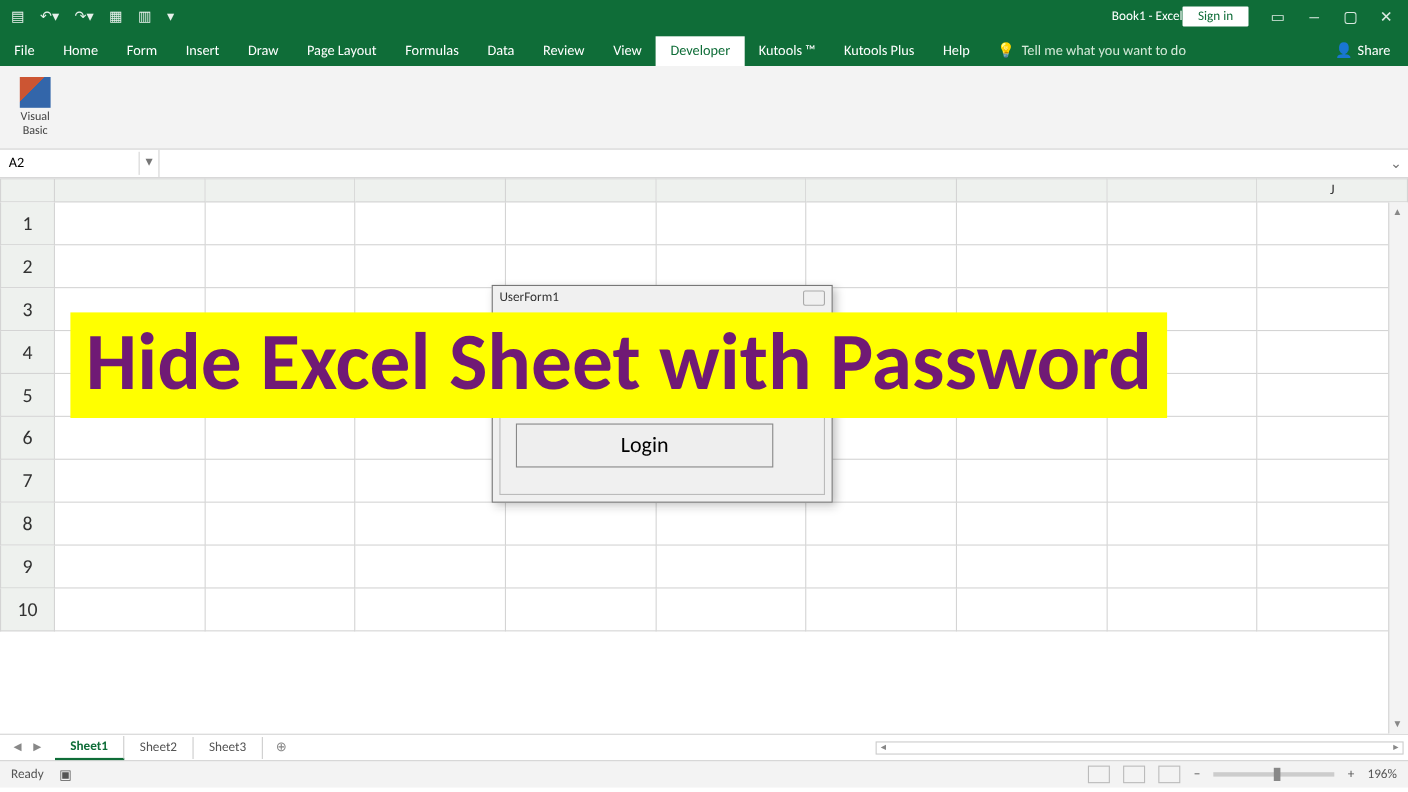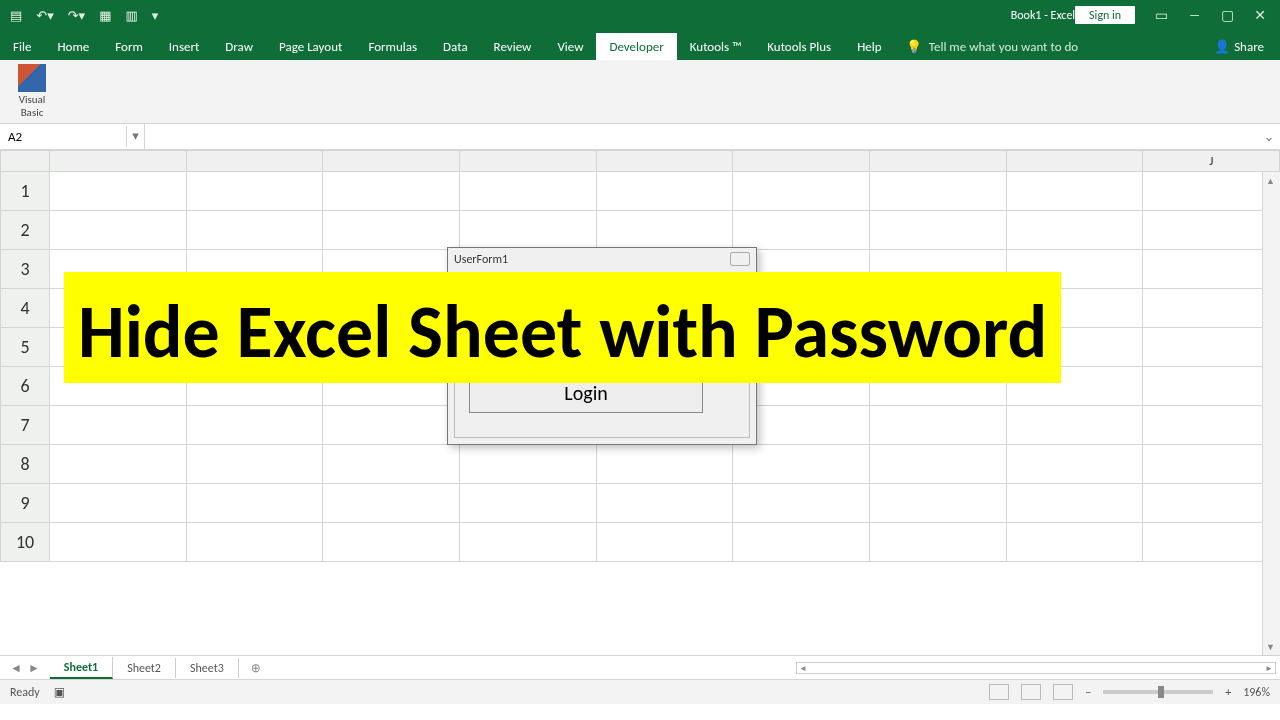--- a/index.html
+++ b/index.html
@@ -15,25 +15,25 @@
 .titlebar .winbtn { font-size:14px; opacity:.85; }
 
 
 .ribbontabs { height: 30px; background: #0f6d38; display: flex; align-items: flex-end; color: #fff; font-size: 13px; }
 .ribbontabs .tab { padding: 6px 13px; cursor:pointer; }
 .ribbontabs .tab.active { background:#fff; color:#0f6d38; }
 .ribbontabs .share { margin-left:auto; padding:6px 16px; display:flex; align-items:center; gap:4px; }
 .ribbontabs .tellme { display:flex; align-items:center; gap:6px; padding:6px 12px; color:#d5ead9; }
 
 
-.ribbon { height: 64px; background:#f3f3f3; border-bottom:1px solid #d4d4d4; display:flex; align-items:center; padding:4px 10px; position:relative; }
+.ribbon { height: 76px; background:#f3f3f3; border-bottom:1px solid #d4d4d4; display:flex; align-items:center; padding:4px 10px; position:relative; }
 .vb { text-align:center; font-size:11px; color:#444; width:44px; }
 .vb .icon { width:28px; height:28px; margin:0 auto 2px; background:linear-gradient(135deg,#c53 0%,#c53 40%,#36a 40%,#36a 100%); }
 .overlay1 { position:absolute; left:90px; top:-10px; font-family: Georgia, "Times New Roman", serif; font-size:92px; font-weight:400; color:#000; letter-spacing:1px; white-space:nowrap; z-index:5; }
-.overlay2 { position:absolute; left:64px; top:122px; background:#ffff00; color:#000000; font-family: Calibri, sans-serif; font-size:74px; font-weight:700; padding:15px 14px 6px; white-space:nowrap; z-index:6; }
+.overlay2 { position:absolute; left:64px; top:122px; background:#ffff00; color:#701a75; font-family: Calibri, sans-serif; font-size:74px; font-weight:700; padding:0 14px 6px; white-space:nowrap; z-index:6; }
 
 
 .fxbar { height: 26px; display:flex; align-items:center; border-bottom:1px solid #d4d4d4; font-size:13px; }
 .namebox { width:127px; border-right:1px solid #d4d4d4; padding:3px 8px; }
 .fxbar .drop { width:18px; text-align:center; color:#777; border-right:1px solid #d4d4d4; height:100%; line-height:24px; }
 .fxbar .chev { margin-left:auto; width:22px; text-align:center; color:#777; }
 
 
 .gridwrap { position:relative; height: 505px; overflow:hidden; }
 .colhdr { display:flex; height:22px; }

